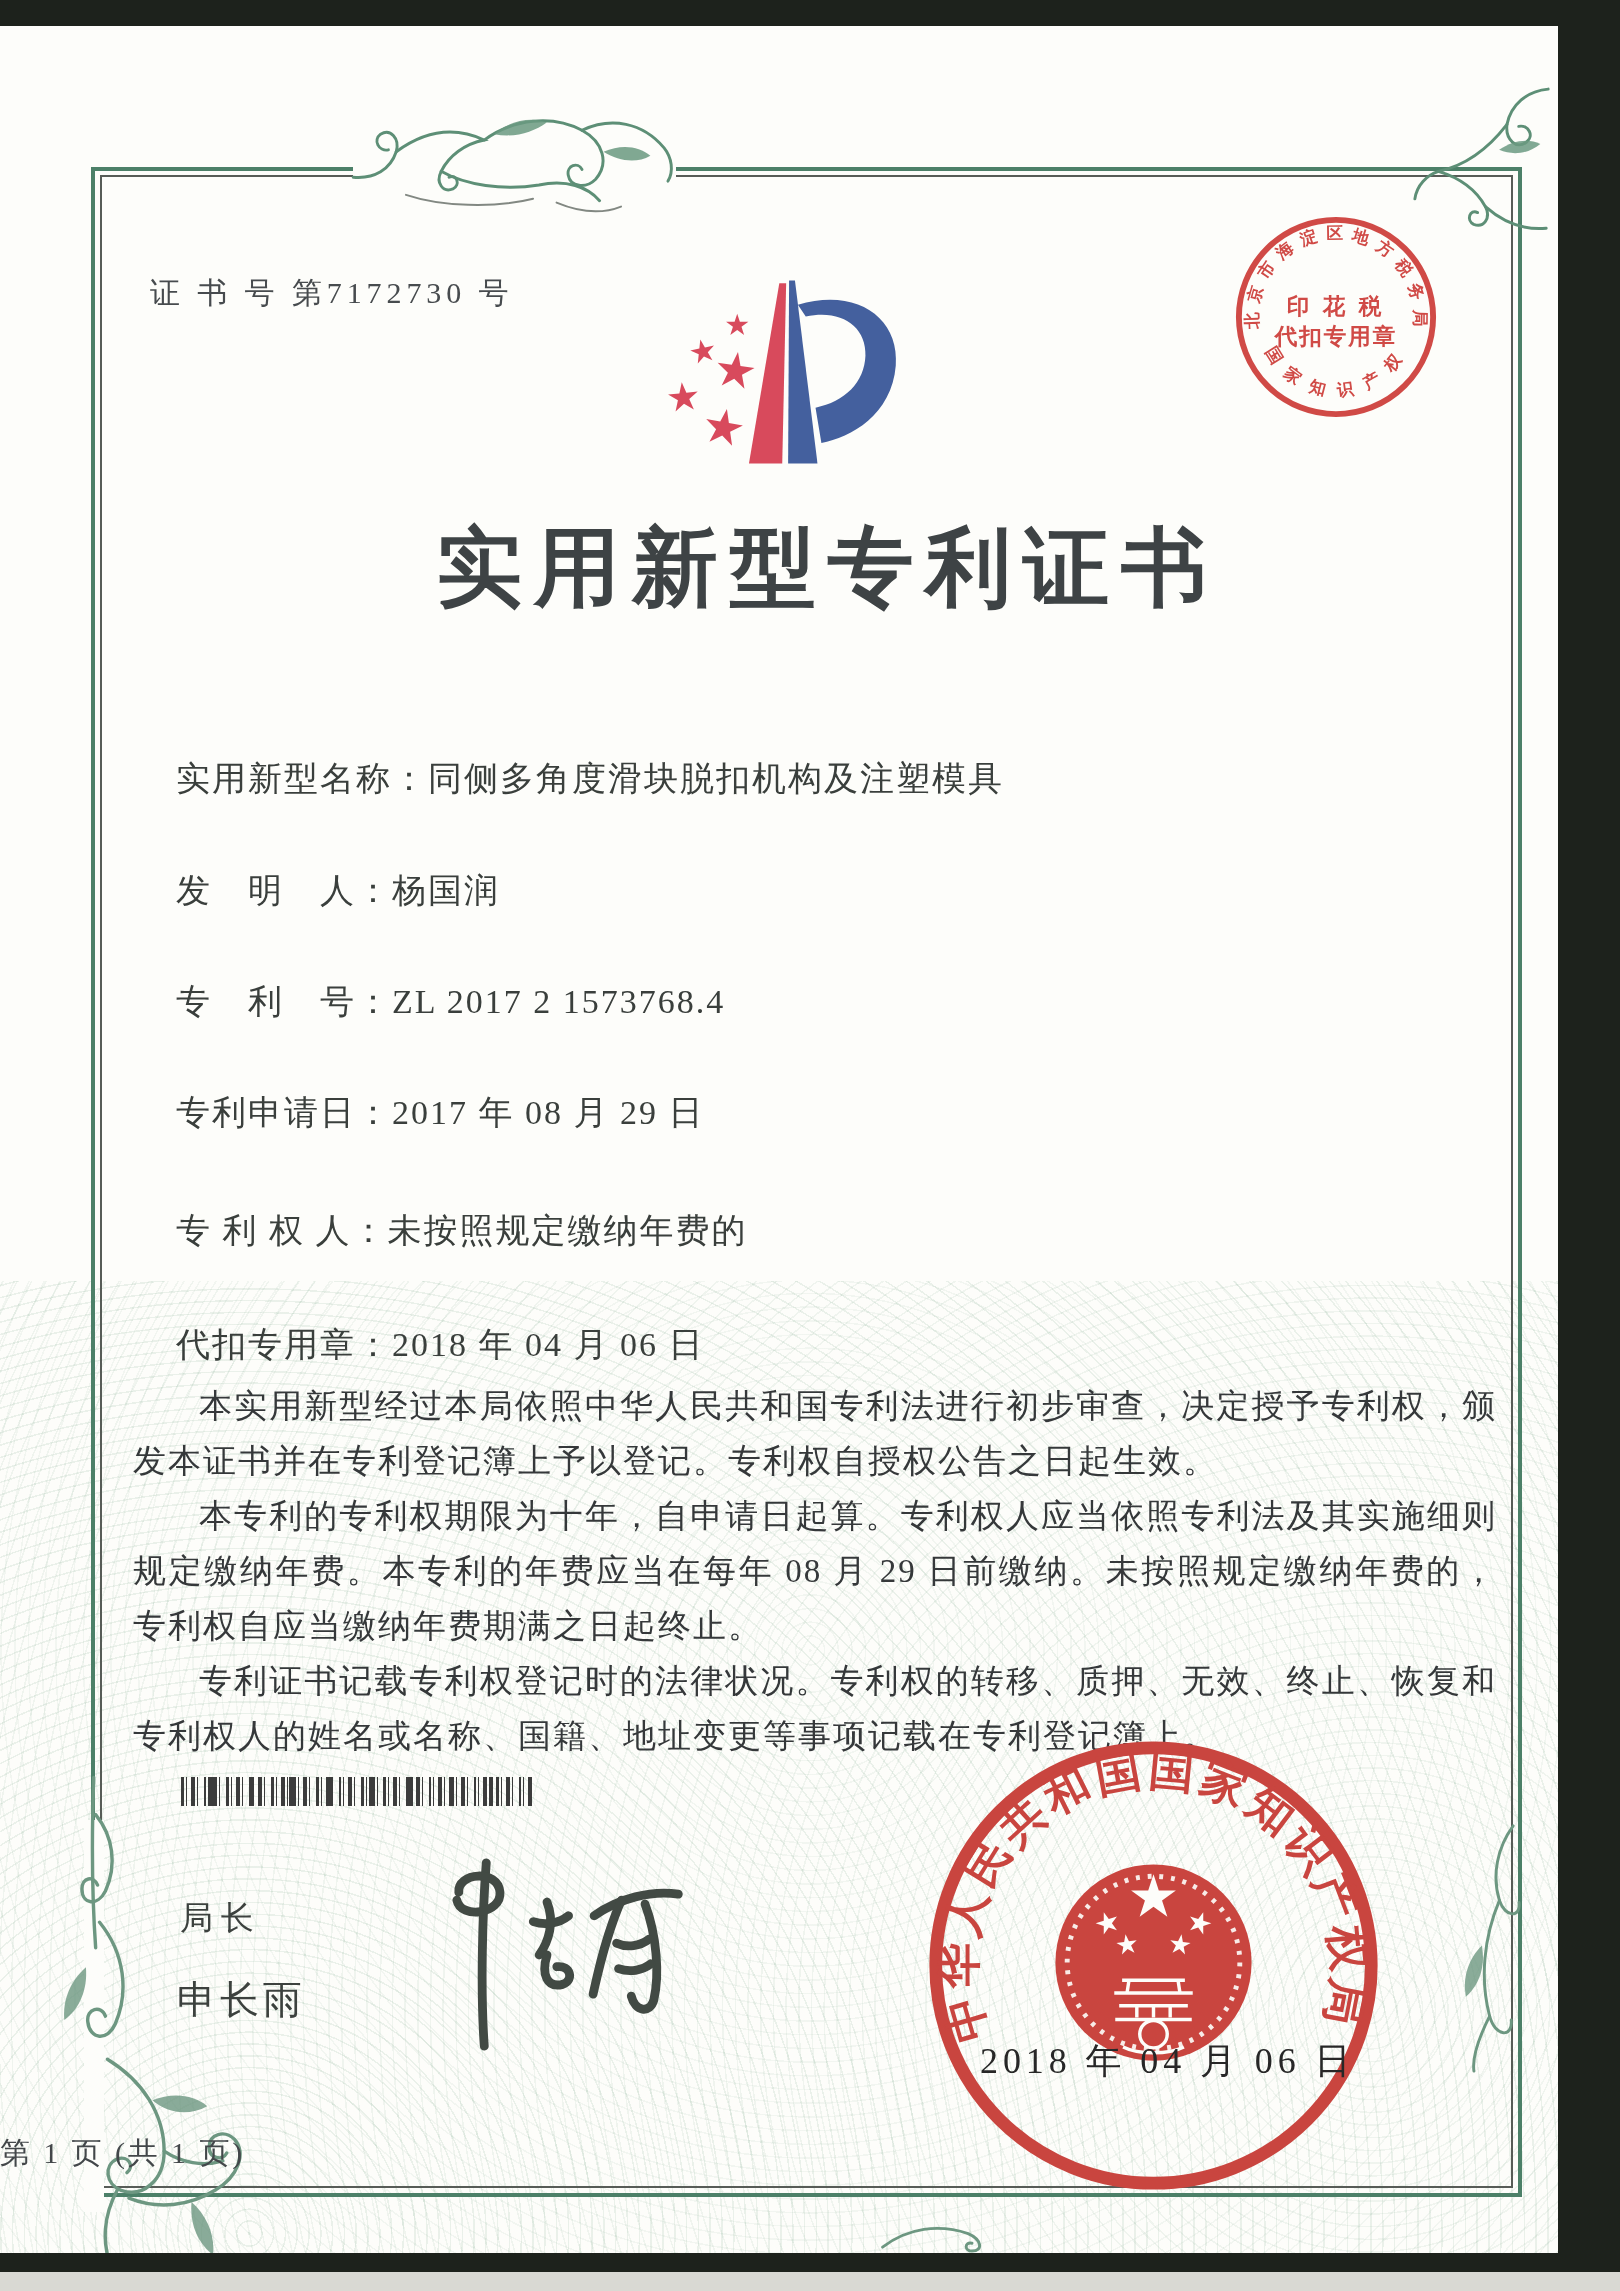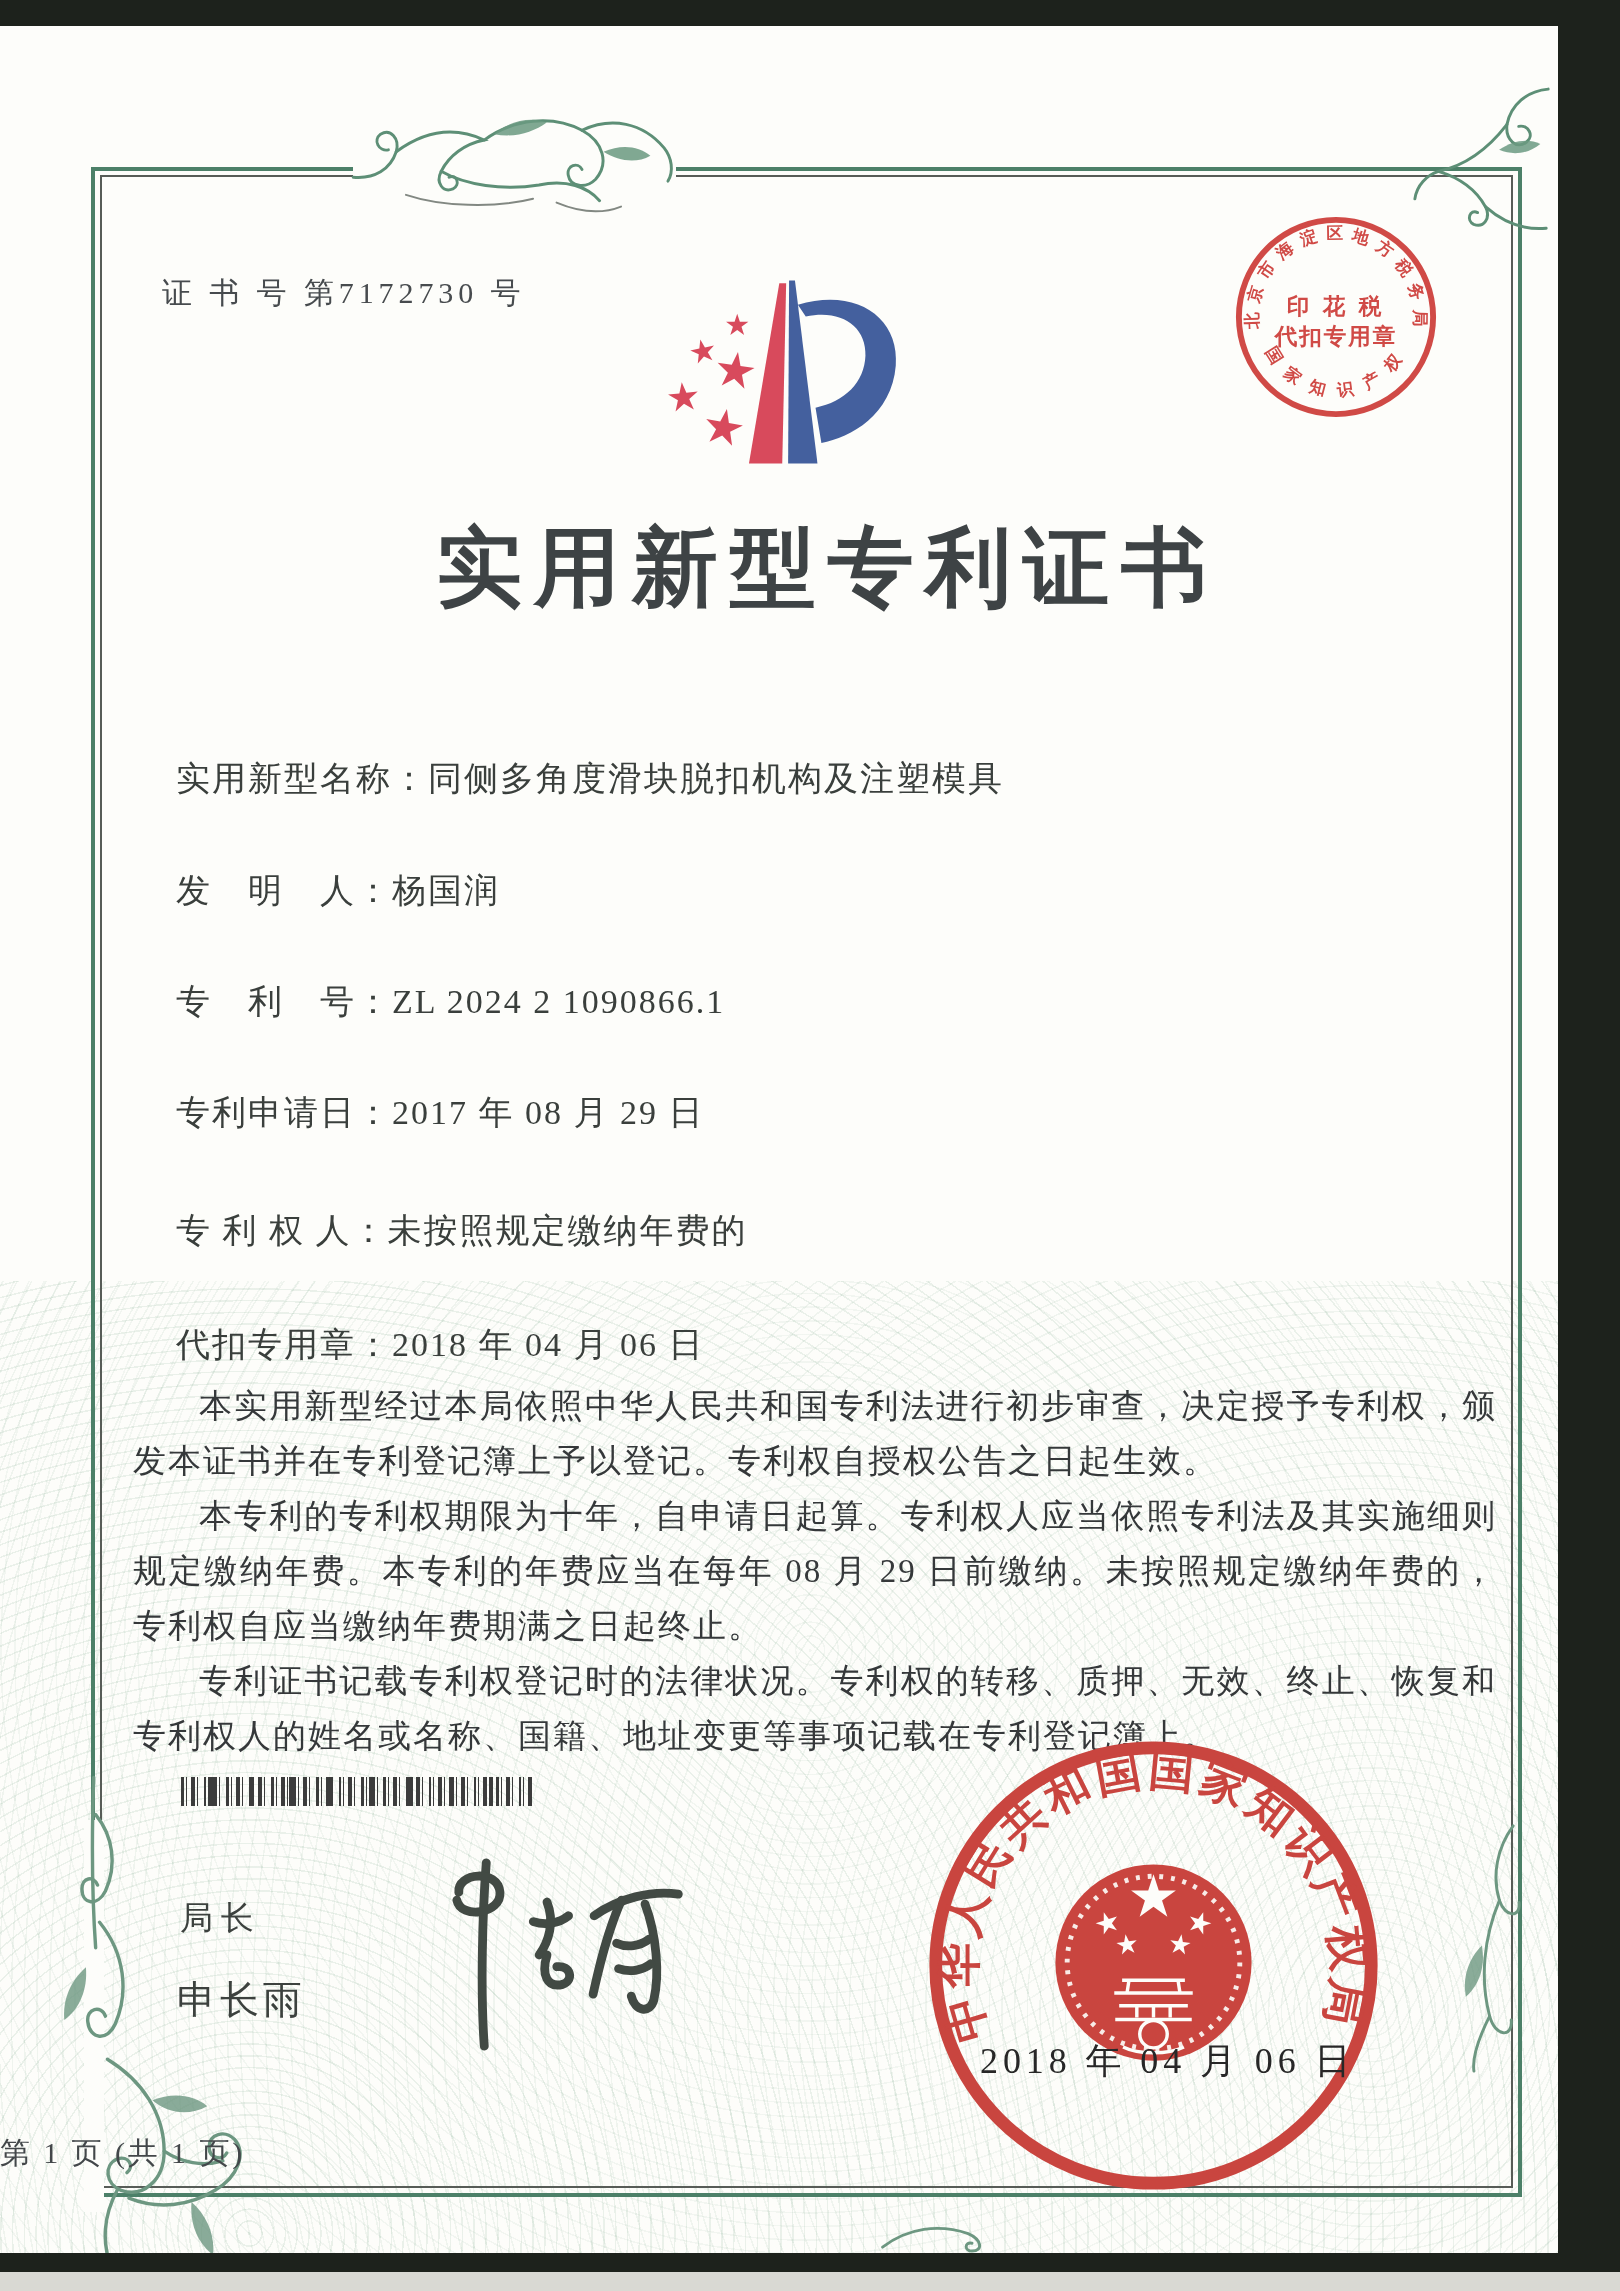--- a/index.html
+++ b/index.html
@@ -16,21 +16,21 @@
       repeating-radial-gradient(circle at 88% 75%, rgba(120,165,135,.10) 0 1.5px, rgba(0,0,0,0) 1.5px 12.7px);
   }
 
   
   .frame-outer{position:absolute;left:91px;top:141px;width:1423px;height:2022px;border:4.9px solid #4c8068;}
   .frame-inner{position:absolute;left:4.9px;top:4.9px;right:4.9px;bottom:4.9px;border:2px solid #575c57;}
 
   .ornament{position:absolute;pointer-events:none;}
   .orn-patch{position:absolute;background:#fdfdfa;}
 
-  .cert-no{position:absolute;left:162px;top:247px;font-size:30px;color:#474b4e;letter-spacing:4.9px;}
+  .cert-no{position:absolute;left:150px;top:247px;font-size:30px;color:#474b4e;letter-spacing:4.9px;}
   .logo{position:absolute;left:655px;top:222px;}
   .doc-title{position:absolute;left:91px;top:484px;width:1423px;text-align:center;
     font-size:86px;font-weight:bold;color:#3e4345;letter-spacing:11.8px;padding-left:25px;}
 
   .field{position:absolute;left:176px;font-size:34px;color:#3a3f3c;letter-spacing:2px;white-space:nowrap;margin-top:28px;}
   .f0{top:702px}.f1{top:814px}.f2{top:925px}.f3{top:1036px}.f4{top:1154px}.f5{top:1268px}
 
   .body-text{position:absolute;left:133px;top:1353px;width:1364px;font-size:33px;color:#35383a;
     line-height:55px;text-align:justify;letter-spacing:2px;}
   .body-text p{margin:0;text-indent:2em;}
@@ -168,21 +168,21 @@
         </text>
         <text x="105" y="102" text-anchor="middle" fill="#d04a46" font-size="23" font-weight="bold" letter-spacing="4" font-family="Liberation Serif, DejaVu Serif, serif">印 花 税</text>
         <text x="105" y="133" text-anchor="middle" fill="#d04a46" font-size="23" font-weight="bold" letter-spacing="2" font-family="Liberation Serif, DejaVu Serif, serif">代扣专用章</text>
       </svg>
     </div>
 
     <div class="doc-title">实用新型专利证书</div>
 
     <div class="field f0"><span>实用新型名称：</span><span>同侧多角度滑块脱扣机构及注塑模具</span></div>
     <div class="field f1"><span>发　明　人：</span><span>杨国润</span></div>
-    <div class="field f2"><span>专　利　号：</span><span>ZL 2024 2 1090866.1</span></div>
+    <div class="field f2"><span>专　利　号：</span><span>ZL 2017 2 1573768.4</span></div>
     <div class="field f3"><span>专利申请日：</span><span>2017 年 08 月 29 日</span></div>
     <div class="field f4"><span>专 利 权 人：</span><span>未按照规定缴纳年费的</span></div>
     <div class="field f5"><span>代扣专用章：</span><span>2018 年 04 月 06 日</span></div>
 
     <div class="body-text">
       <p>本实用新型经过本局依照中华人民共和国专利法进行初步审查，决定授予专利权，颁发本证书并在专利登记簿上予以登记。专利权自授权公告之日起生效。</p>
       <p>本专利的专利权期限为十年，自申请日起算。专利权人应当依照专利法及其实施细则规定缴纳年费。本专利的年费应当在每年 08 月 29 日前缴纳。未按照规定缴纳年费的，专利权自应当缴纳年费期满之日起终止。</p>
       <p>专利证书记载专利权登记时的法律状况。专利权的转移、质押、无效、终止、恢复和专利权人的姓名或名称、国籍、地址变更等事项记载在专利登记簿上。</p>
     </div>
 

